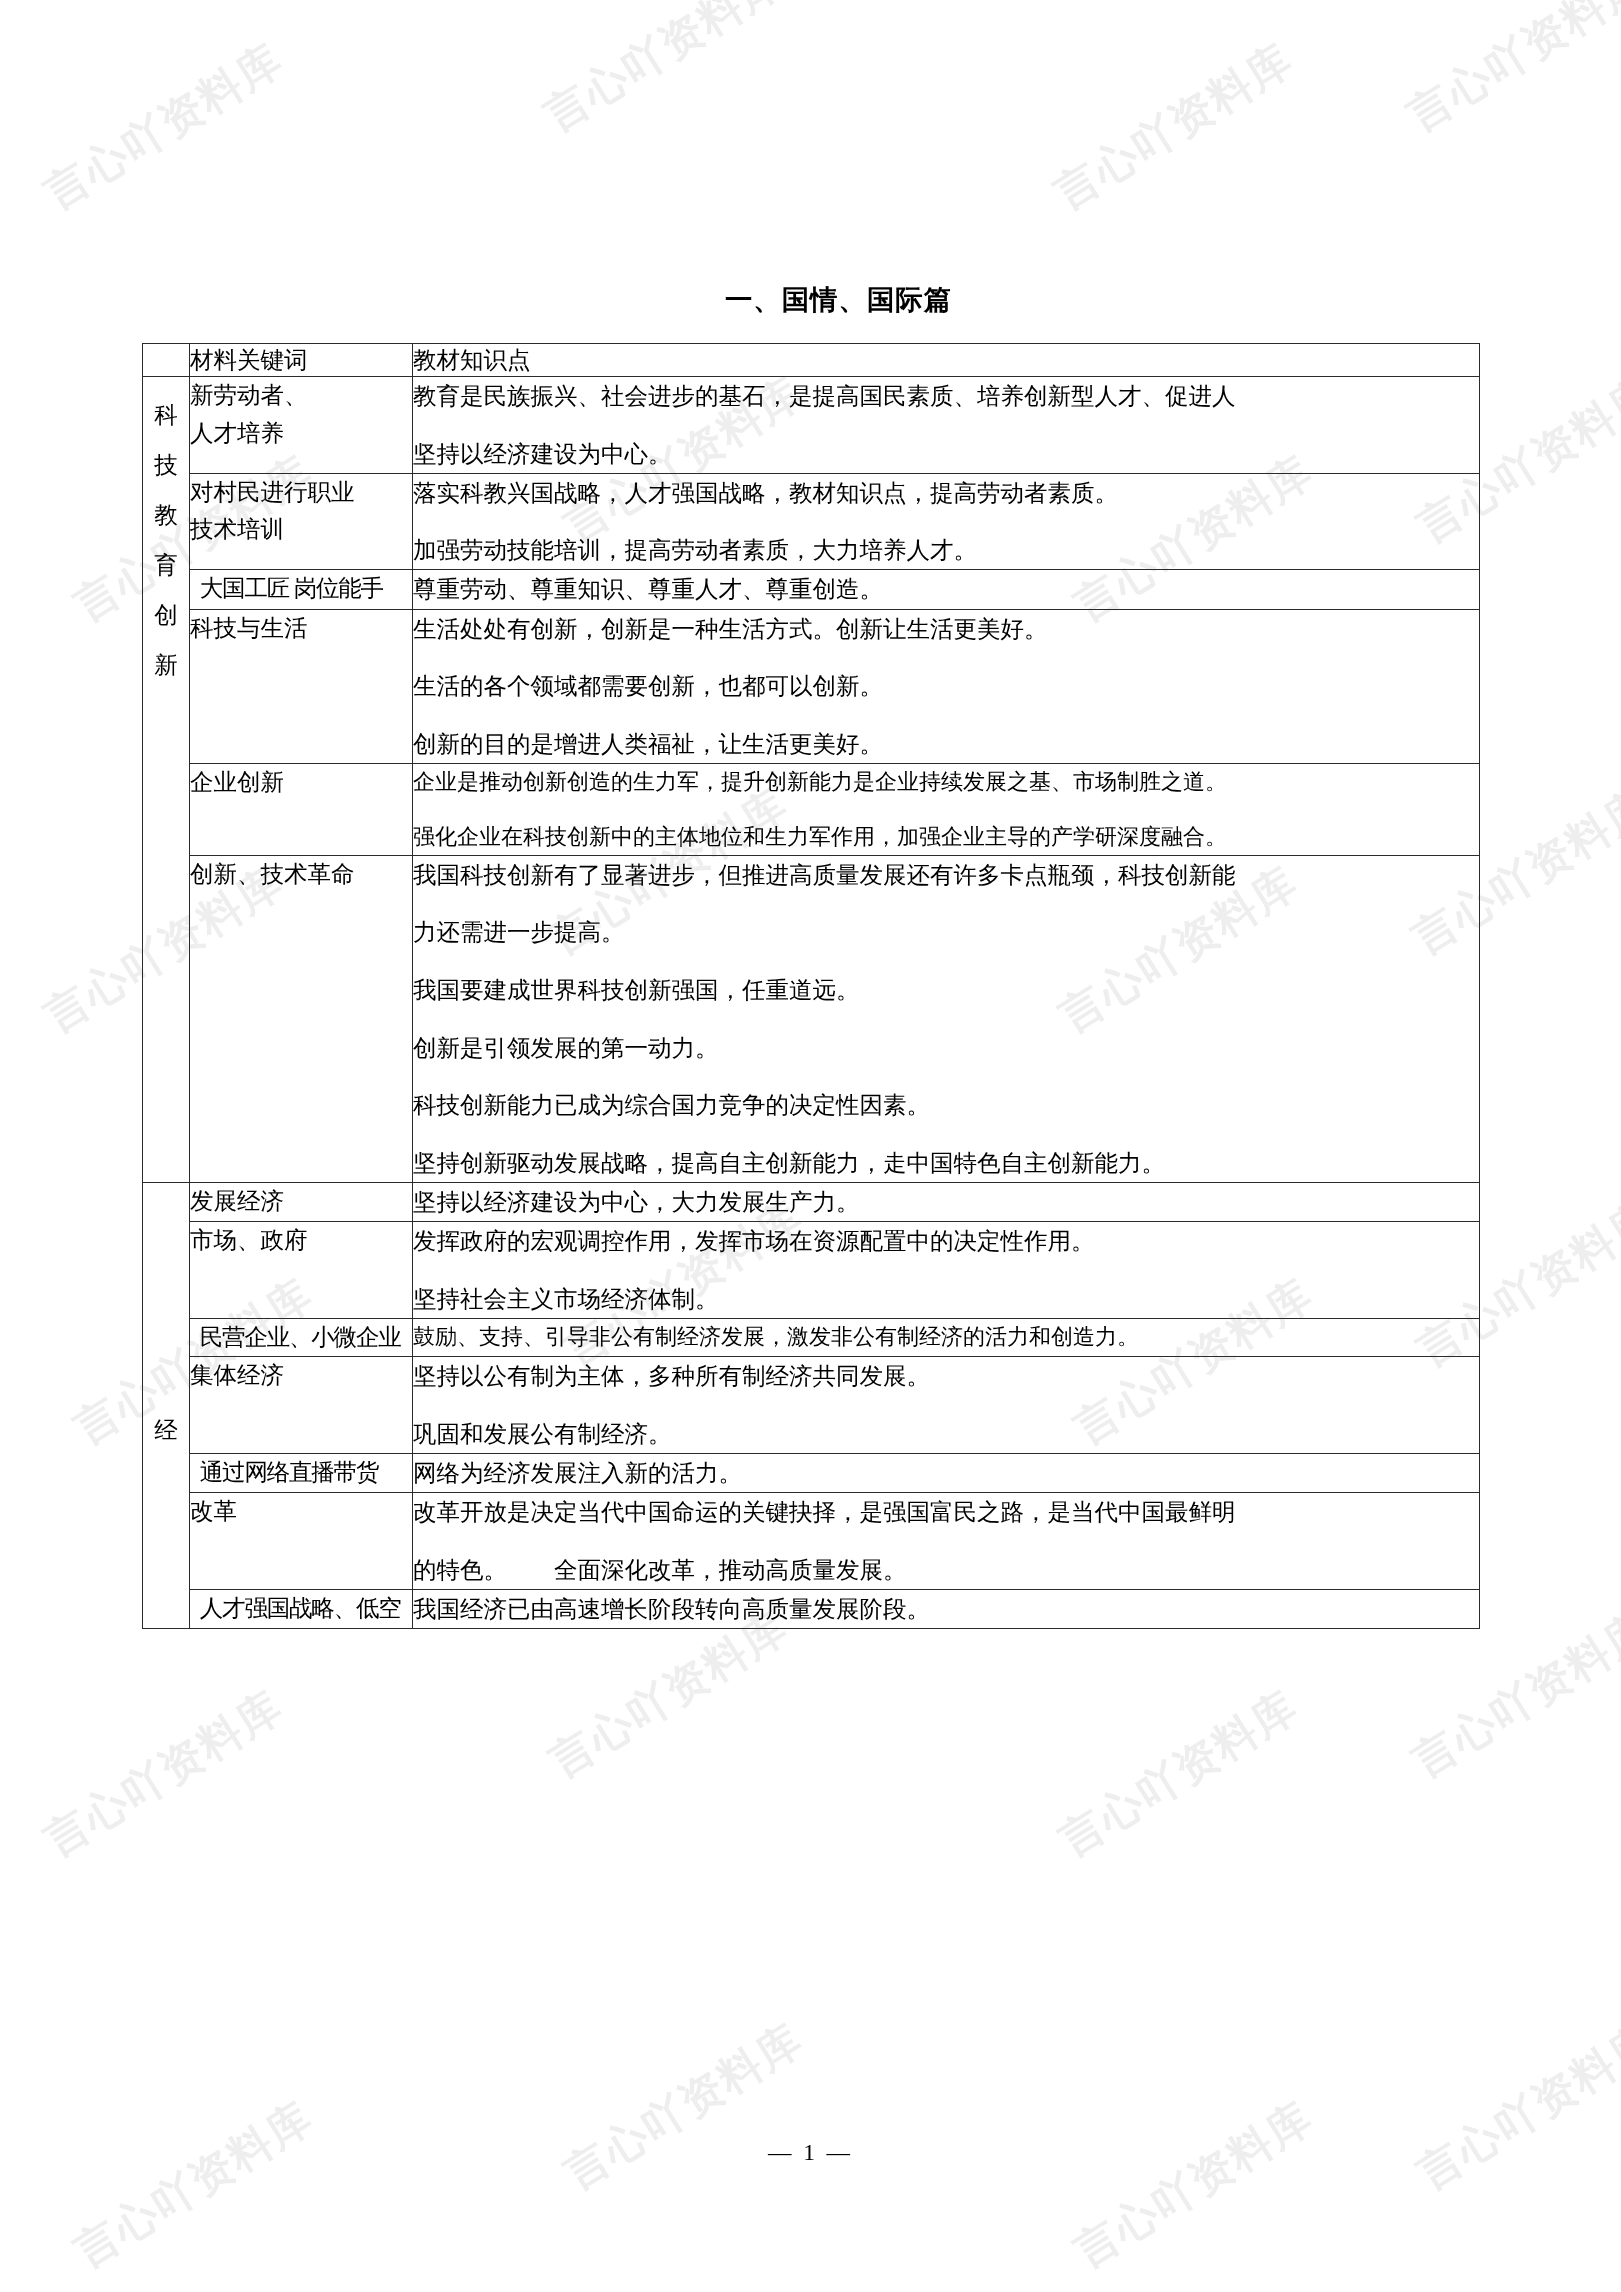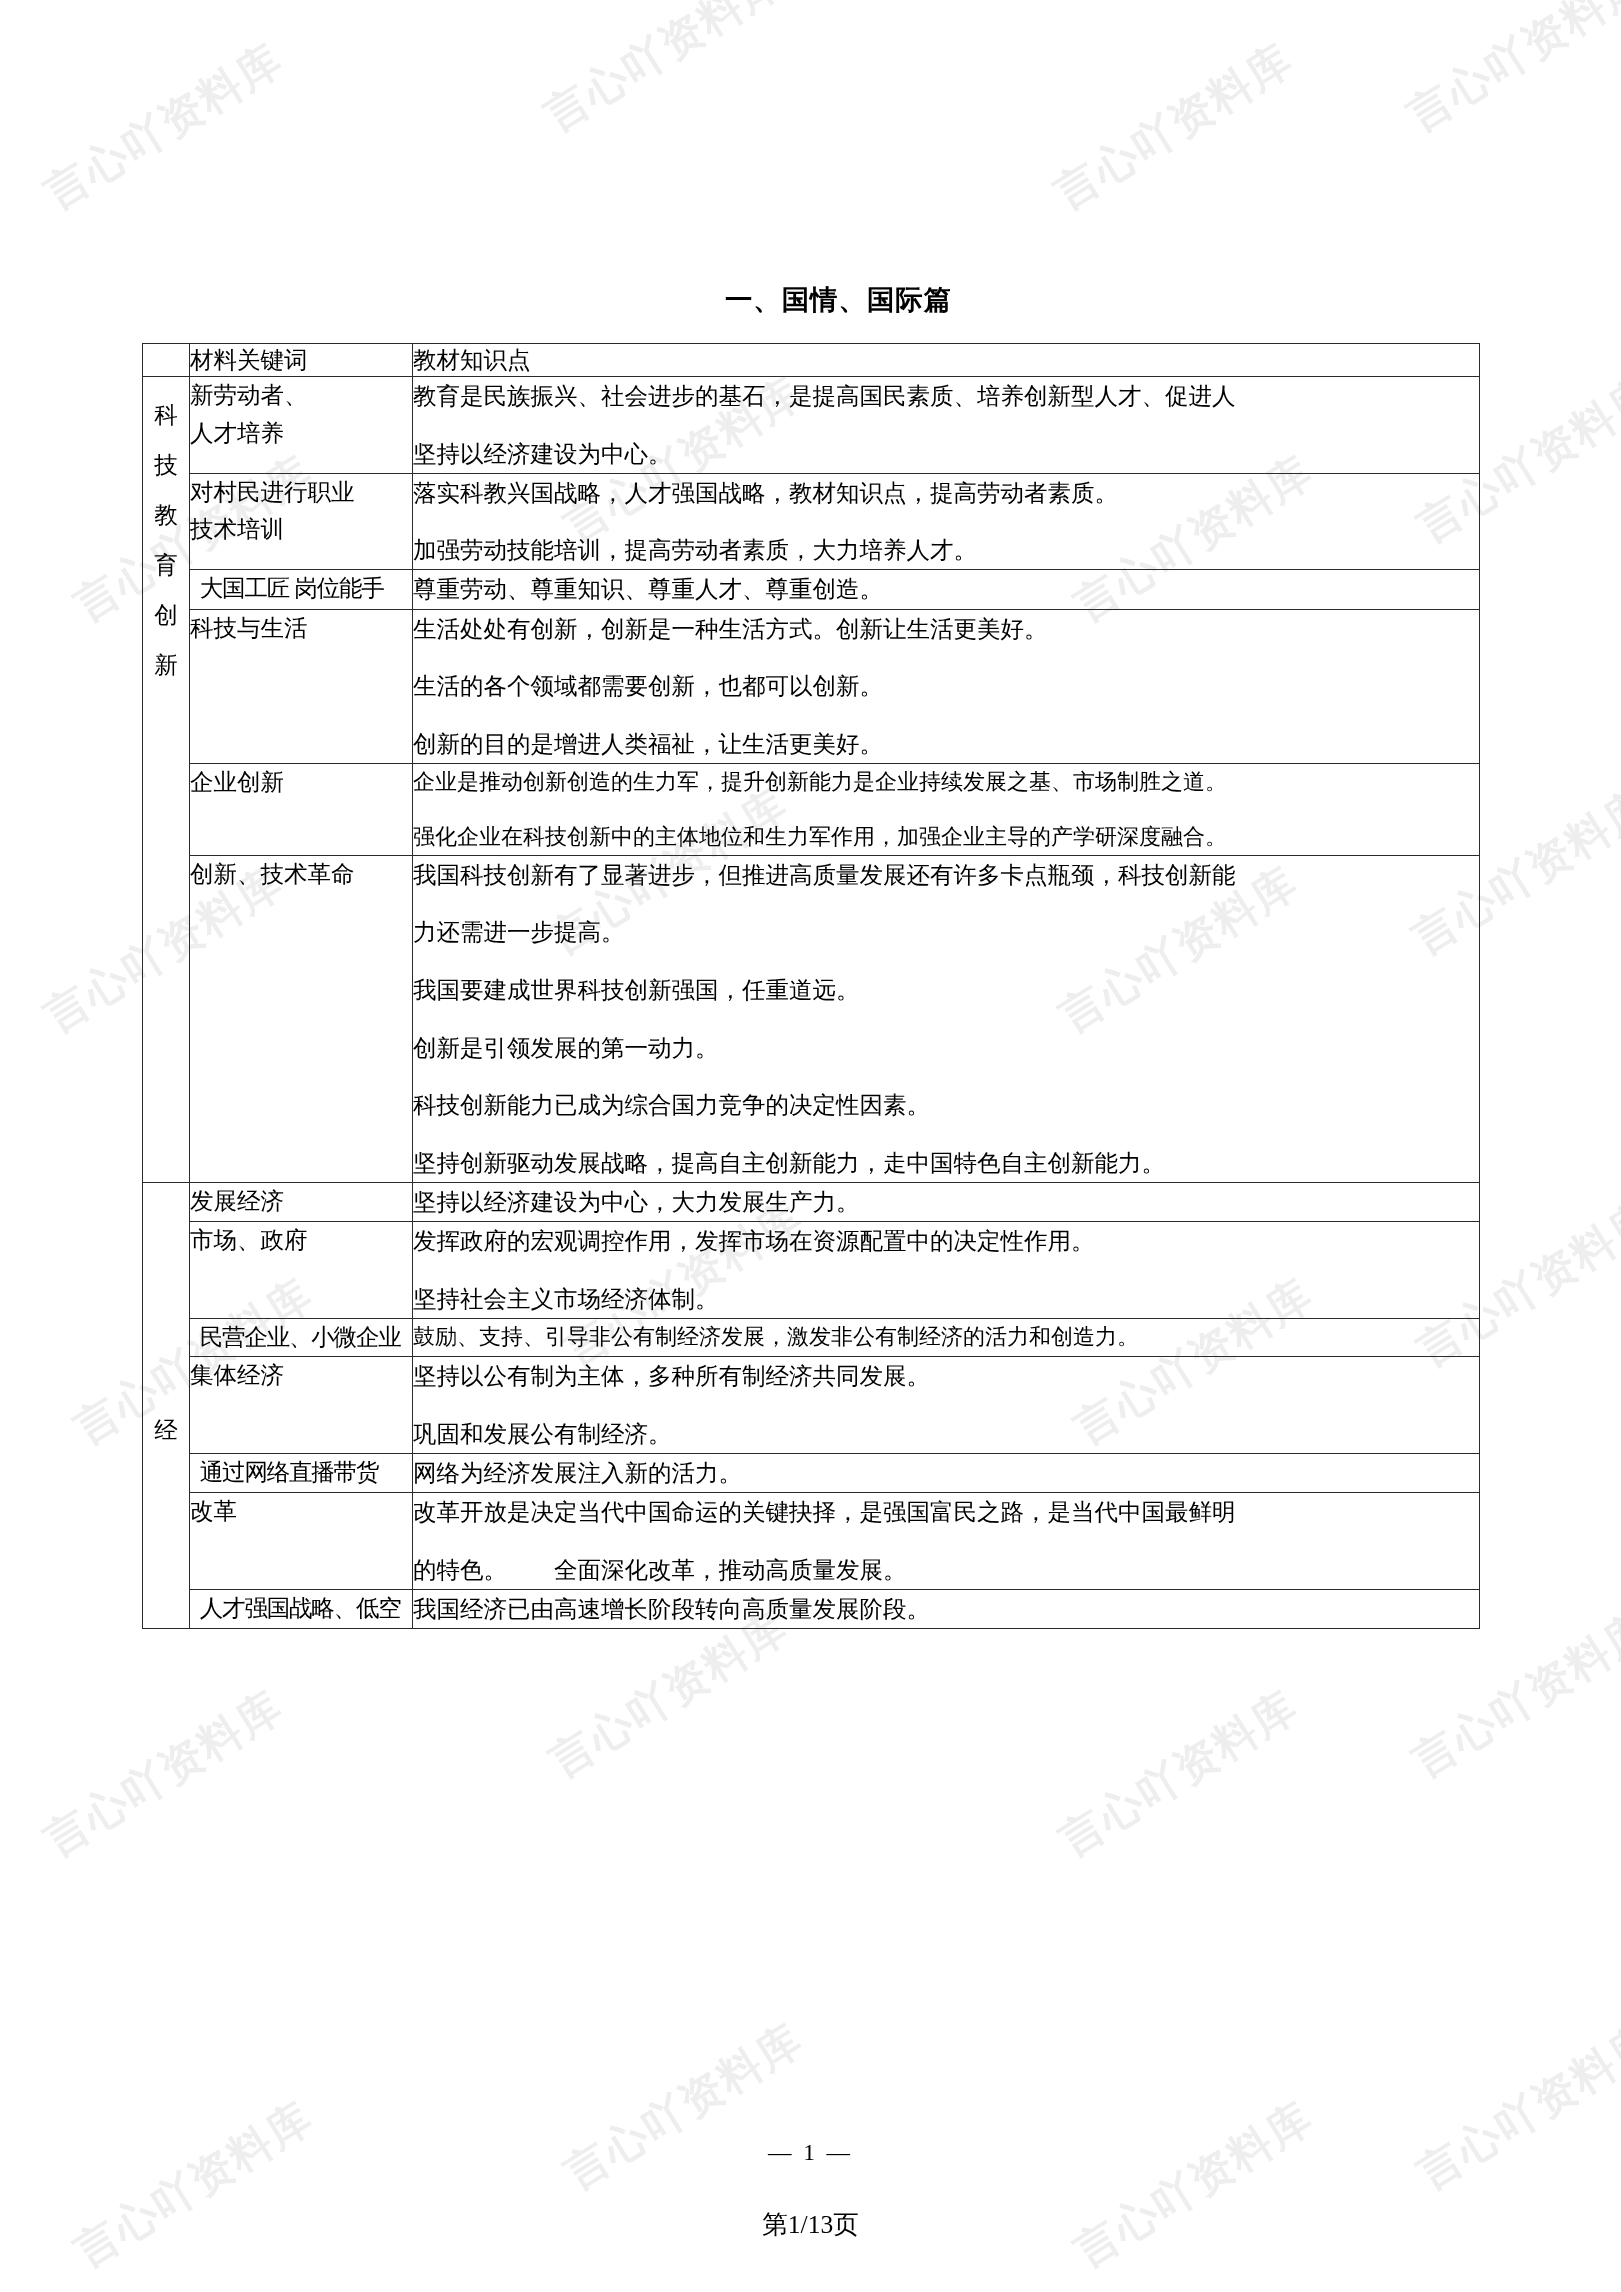--- a/index.html
+++ b/index.html
@@ -95,21 +95,21 @@
   .cat-cell span {
     display: block;
     margin: 25.5px 0;
   }
 
   .key-cell {
     font-size: 23.5px;
     line-height: 1.6;
     padding: 13.7px 9.8px 13.7px 13.7px;
     white-space: pre-line;
-    font-family: Liberation Sans, sans-serif;
+    font-family: Liberation Serif, serif;
   }
   .key-cell.tight { letter-spacing: -1.2px; padding-left: 9.8px; }
 
   .body-cell {
     font-size: 23.5px;
     line-height: 1.62;
     padding: 13.7px 11.8px 13.7px 13.7px;
     font-family: "Liberation Serif", "DejaVu Serif", serif;
   }
   .body-cell p {
@@ -313,16 +313,15 @@
           <td class="body-cell">
             <p>我国经济已由高速增长阶段转向高质量发展阶段。</p>
           </td>
         </tr>
 
       </tbody>
     </table>
   </div>
 
   <div class="page-dash">— 1 —</div>
-  <div class="page-count">第1/13页</div>
 
 </div>
 
 
 </body></html>

